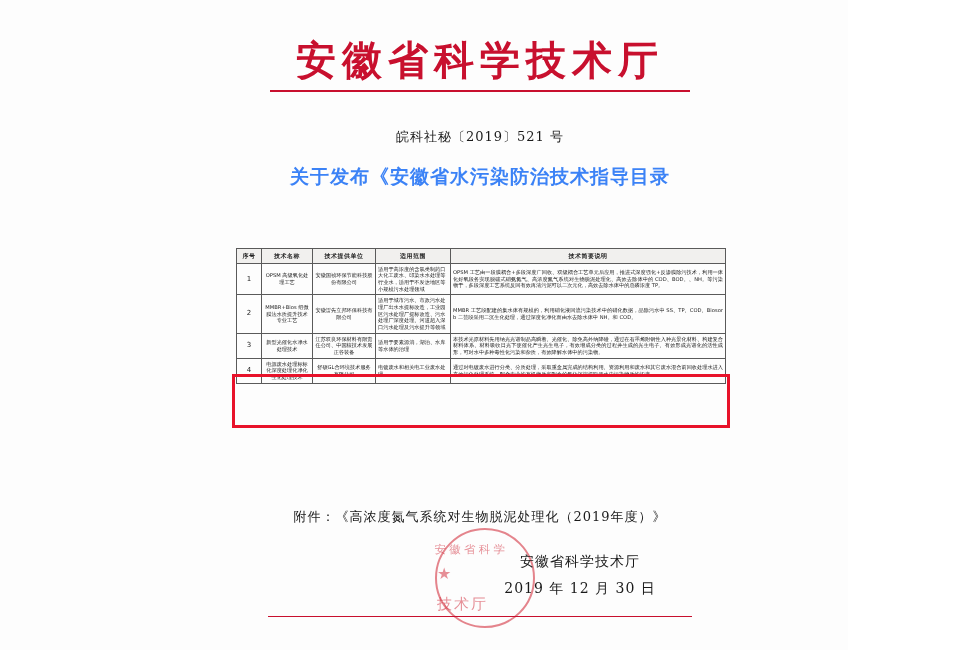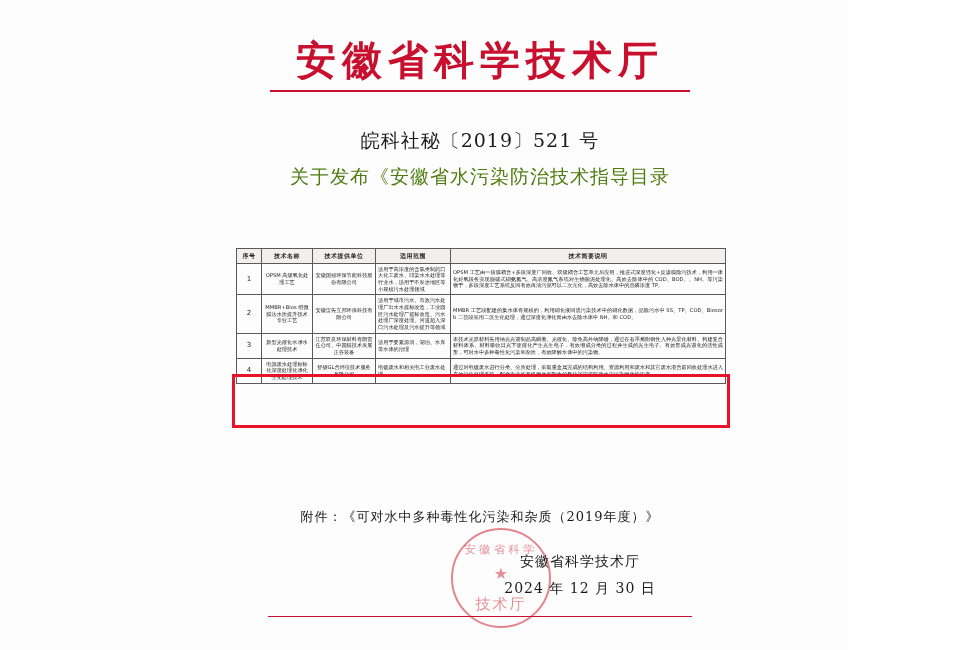--- a/index.html
+++ b/index.html
@@ -46,36 +46,36 @@
     background: #c8102e;
   }
   
   .doc-number {
     position: absolute;
     left: 0;
     top: 128px;
     width: 960px;
     text-align: center;
     font-family: "DejaVu Serif", "Liberation Serif", serif;
-    font-size: 19px;
+    font-size: 13px;
     color: #1a1a1a;
     letter-spacing: 1px;
   }
   
   .doc-title {
     position: absolute;
     left: 230px;
     top: 162px;
     width: 500px;
     text-align: center;
     font-family: "DejaVu Serif", "Liberation Serif", serif;
-    font-weight: normal;
+    font-weight: bold;
     font-size: 19px;
     line-height: 1.5;
-    color: #4d7c0f;
+    color: #3b82f6;
     letter-spacing: 1px;
   }
   
   .table-wrap {
     position: absolute;
     left: 236px;
     top: 248px;
     width: 490px;
   }
   table.catalog {
@@ -141,30 +141,30 @@
     text-align: center;
     font-family: "DejaVu Serif", "Liberation Serif", serif;
     font-size: 14px;
     line-height: 1.9;
     color: #1a1a1a;
     letter-spacing: 1px;
   }
   
   .seal {
     position: absolute;
-    left: 451px;
+    left: 435px;
     top: 528px;
     width: 96px;
     height: 96px;
     border: 2px solid rgba(208, 32, 48, .55);
     border-radius: 50%;
     color: rgba(208, 32, 48, .5);
     font-family: Liberation Sans, sans-serif;
     font-size: 11px;
-    text-align: center;
+    text-align: left;
     pointer-events: none;
   }
   .seal .seal-top {
     position: absolute;
     left: 0;
     top: 12px;
     width: 96px;
     letter-spacing: 3px;
     transform: scaleX(1.05);
   }
@@ -249,28 +249,28 @@
           <td class="c-unit">舒硕GL合环境技术服务有限公司</td>
           <td class="c-scope">电镀废水和相关电工业废水处理</td>
           <td class="c-desc">通过对电镀废水进行分类、分质处理，采取重金属完成的结构利用、资源利用和废水和其它废水混合前回收处理水进入高效污化处理系统，配合专业的有机物质和剩余的氧化沉淀提取使水中污染物质的浓度。</td>
         </tr>
       </tbody>
     </table>
   </div>
 
   <div class="hl-box"></div>
 
-  <div class="attachment">附件：《可对水中多种毒性化污染和杂质（2019年度）》</div>
+  <div class="attachment">附件：《高浓度氮气系统对生物脱泥处理化（2019年度）》</div>
 
   <div class="seal">
     <div class="seal-top">安徽省科学</div>
     <div class="seal-star">★</div>
     <div class="seal-bottom">技术厅</div>
   </div>
 
   <div class="signature">
     <div>安徽省科学技术厅</div>
-    <div>2024 年 12 月 30 日</div>
+    <div>2019 年 12 月 30 日</div>
   </div>
 
   <div class="footer-rule"></div>
 
 </div>
 
 </body></html>

